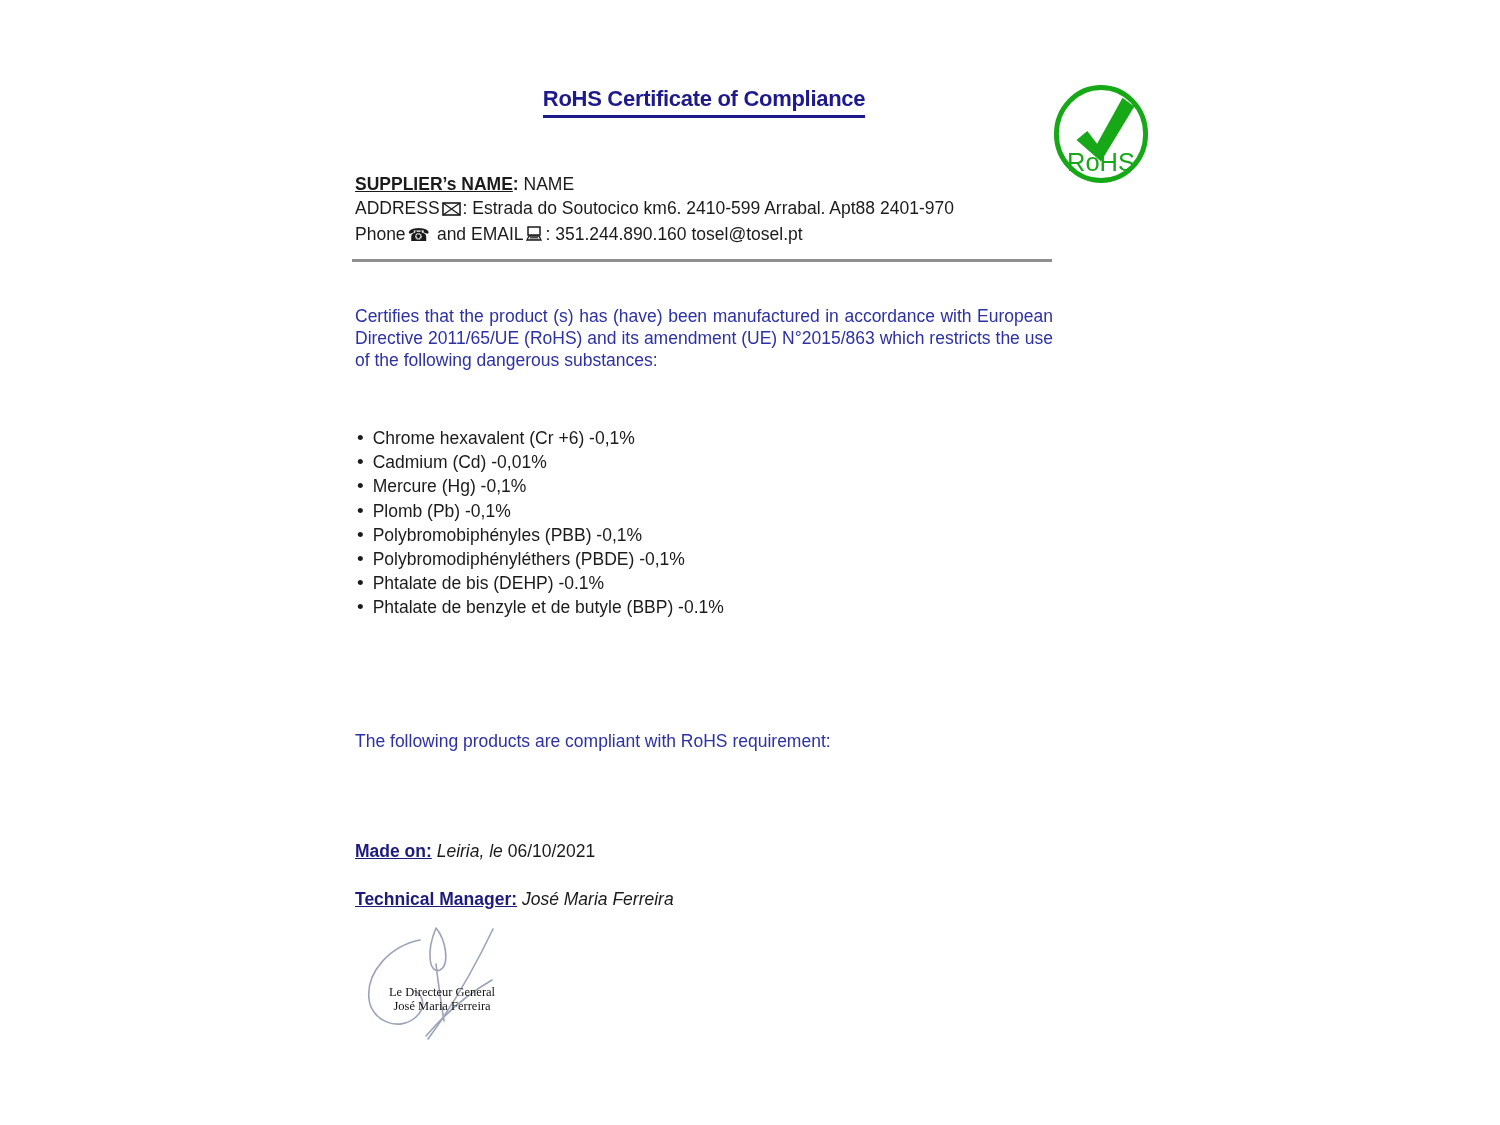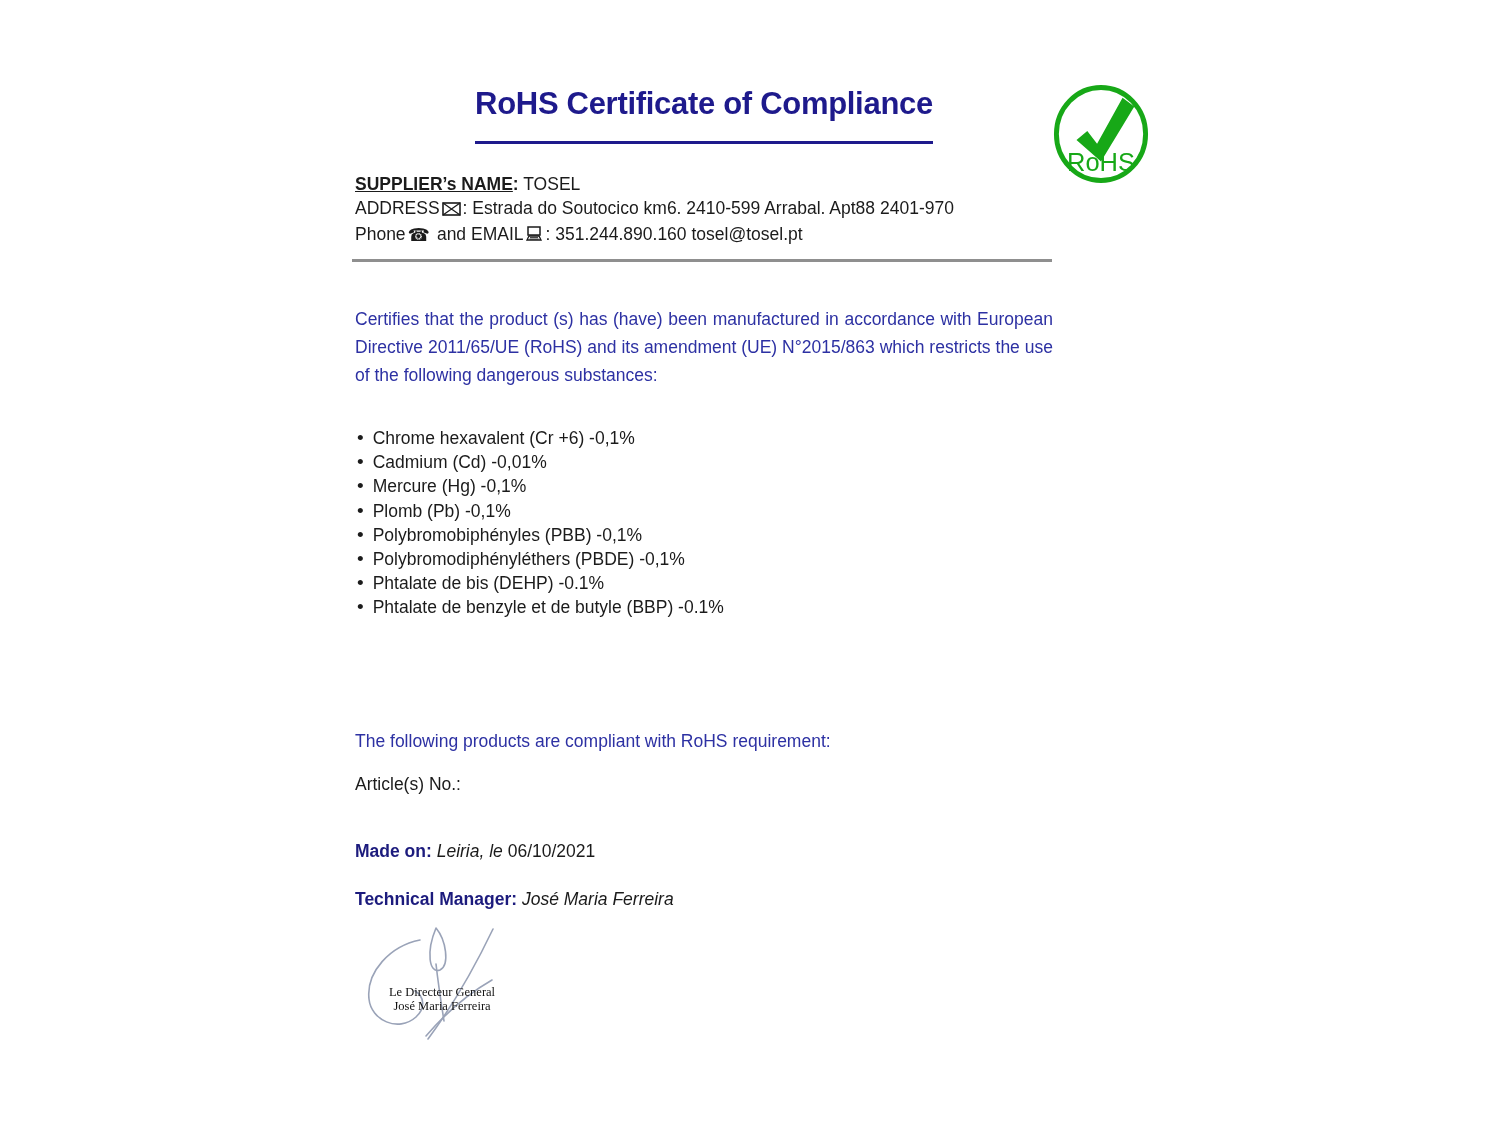--- a/index.html
+++ b/index.html
@@ -10,46 +10,46 @@
     --divider_gray:#8f8f8f;
     --logo_green:#17a817;
     --signature_gray:#9aa3b8;
   }
   *{margin:0;padding:0;box-sizing:border-box;}
   html,body{width:1500px;height:1125px;background:#ffffff;overflow:hidden;}
   body{font-family:"Liberation Sans","DejaVu Sans",sans-serif;color:var(--body_black);position:relative;}
   .page{position:absolute;left:0;top:0;width:1500px;height:1125px;background:#fff;}
 
   .title-wrap{position:absolute;left:355px;top:86px;width:698px;text-align:center;}
-  .title{display:inline-block;font-size:31px;font-weight:bold;color:var(--title_blue);
-         border-bottom:3px solid var(--title_blue);padding-bottom:19px;letter-spacing:-0.3px;}
+  .title{display:inline-block;font-size:22px;font-weight:bold;color:var(--title_blue);
+         border-bottom:3px solid var(--title_blue);padding-bottom:3px;letter-spacing:-0.3px;}
 
   .logo{position:absolute;left:1052px;top:84px;width:98px;height:100px;}
 
   .supplier{position:absolute;left:355px;top:172px;width:698px;font-size:17.5px;line-height:24px;}
   .supplier b{font-weight:bold;}
   .u{text-decoration:underline;margin-top:40px;}
   .icon-inline{display:inline-block;vertical-align:-2px;margin:0 2px;}
   .phone-glyph{font-family:"DejaVu Sans",sans-serif;font-size:18px;vertical-align:-1px;margin:0 2px;}
 
   .divider{position:absolute;left:352px;top:259px;width:700px;height:3px;background:var(--divider_gray);}
 
-  .statement{position:absolute;left:355px;top:305px;width:698px;font-size:17.5px;line-height:28px;
+  .statement{position:absolute;left:355px;top:305px;width:698px;font-size:17.5px;line-height:22px;
              color:var(--statement_blue);text-align:justify;}
 
   .substances{position:absolute;left:357px;top:426px;width:698px;list-style:none;}
   .substances li{font-size:17.5px;line-height:24.2px;color:var(--body_black);}
   .substances li::before{content:"\2022";font-size:19px;margin-right:9px;position:relative;top:0px;}
 
   .compliance-line{position:absolute;left:355px;top:731px;width:698px;font-size:17.5px;color:var(--statement_blue);}
   .article-line{position:absolute;left:355px;top:774px;width:698px;font-size:17.5px;color:var(--body_black);}
 
   .made-on{position:absolute;left:355px;top:841px;width:698px;font-size:17.5px;}
   .manager{position:absolute;left:355px;top:889px;width:698px;font-size:17.5px;}
-  .navy-bold{font-weight:bold;color:var(--label_navy);}
+  .navy-bold{font-weight:bold;color:var(--label_navy);text-decoration:underline;}
   .ital{font-style:italic;}
 
   .signature-svg{position:absolute;left:356px;top:920px;width:152px;height:126px;}
   .signature-text{position:absolute;left:378px;top:986px;width:128px;text-align:center;
                   font-family:"Liberation Serif","DejaVu Serif",serif;font-size:12.5px;line-height:13.5px;color:#111;}
 </style>
 </head>
 <body>
 
 <div class="page">
@@ -59,21 +59,21 @@
   </div>
 
   <svg class="logo" viewBox="0 0 100 102">
     <ellipse cx="50" cy="51" rx="45.5" ry="47.5" fill="none" style="stroke:var(--logo_green)" stroke-width="5"></ellipse>
     <path d="M25 57 L36 48 L46 61 L72 14 L84 23 L50 79 Z" style="fill:var(--logo_green)"></path>
     <text x="50" y="89" text-anchor="middle" font-size="26" style="fill:var(--logo_green);font-family:'Liberation Sans',sans-serif;">RoHS</text>
   </svg>
 
   <div class="supplier">
     <div>
-      <b class="u">SUPPLIER’s NAME</b><b>:</b><span> TOSEL</span>
+      <b class="u">SUPPLIER’s NAME</b><b>:</b><span> NAME</span>
     </div>
     <div>
       <span>ADDRESS</span><span class="icon-inline"><svg width="19" height="14" viewBox="0 0 19 14">
             <rect x="1" y="1" width="17" height="12" fill="none" stroke="#1b1b1b" stroke-width="1.6"></rect>
             <path d="M1 1 L18 13 M18 1 L1 13" fill="none" stroke="#1b1b1b" stroke-width="1.3"></path>
           </svg></span><span>: Estrada do Soutocico km6. 2410-599 Arrabal. Apt88 2401-970</span>
     </div>
     <div>
       <span>Phone</span><span class="phone-glyph">☎</span><span> and EMAIL</span><span class="icon-inline"><svg width="18" height="16" viewBox="0 0 18 16">
             <rect x="3" y="1" width="12" height="8" fill="none" stroke="#1b1b1b" stroke-width="1.5"></rect>
@@ -92,21 +92,20 @@
     <li>Cadmium (Cd) -0,01%</li>
     <li>Mercure (Hg) -0,1%</li>
     <li>Plomb (Pb) -0,1%</li>
     <li>Polybromobiphényles (PBB) -0,1%</li>
     <li>Polybromodiphényléthers (PBDE) -0,1%</li>
     <li>Phtalate de bis (DEHP) -0.1%</li>
     <li>Phtalate de benzyle et de butyle (BBP) -0.1%</li>
   </ul>
 
   <div class="compliance-line">The following products are compliant with RoHS requirement:</div>
-  <div class="article-line">Article(s) No.:</div>
 
   <div class="made-on">
     <span class="navy-bold">Made on:</span><span class="ital"> Leiria, le</span><span> 06/10/2021</span>
   </div>
   <div class="manager">
     <span class="navy-bold">Technical Manager:</span><span class="ital"> José Maria Ferreira</span>
   </div>
 
   <svg class="signature-svg" viewBox="0 0 152 126">
     <g fill="none" style="stroke:var(--signature_gray)" stroke-width="1.6" stroke-linecap="round">

